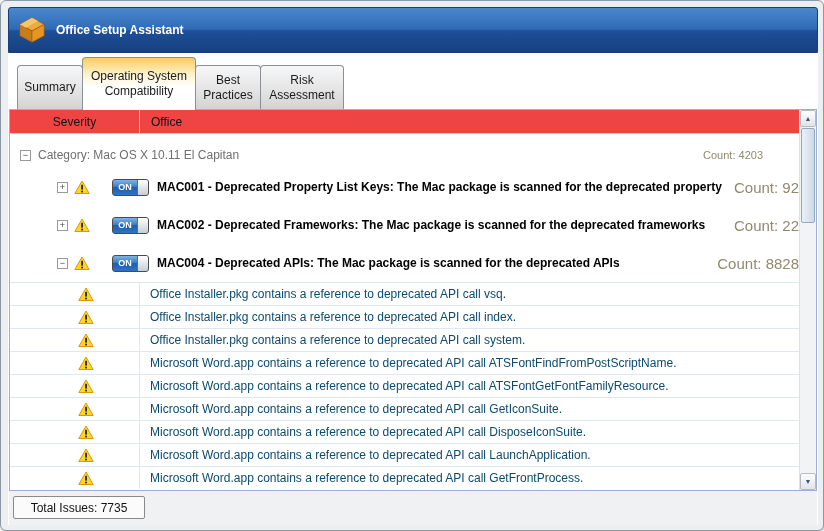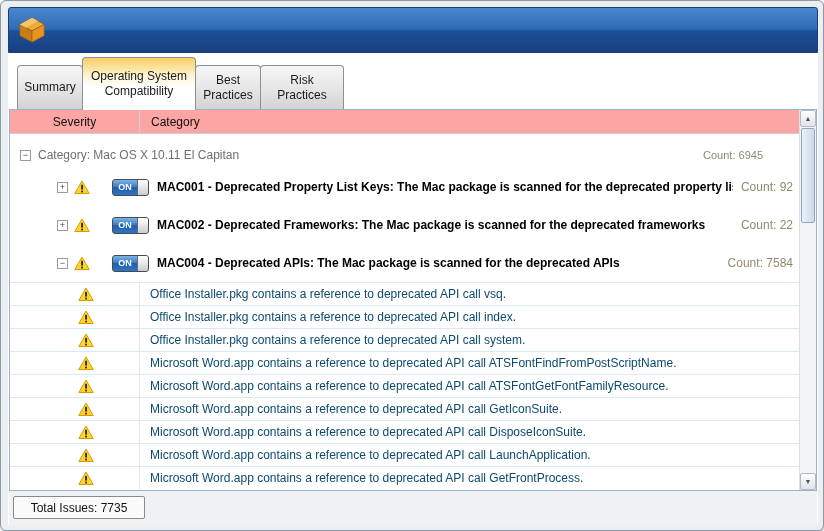--- a/index.html
+++ b/index.html
@@ -34,21 +34,21 @@
   .tab-summary { width:66px; }
   .tab-os { width:114px; }
   .tab-best { width:66px; }
   .tab-risk { width:84px; }
 
   
   .panel { position:absolute; left:1px; top:56px; width:808px; height:382px;
            border:1px solid #97b3d1; background:#fff; }
 
   .colheader { position:absolute; left:0; top:0; right:3px; height:24px;
-               background:#fca5a5; border-bottom:1px solid #cfcfcf; }
+               background:#ef4444; border-bottom:1px solid #cfcfcf; }
   .col-sev { position:absolute; left:0; top:0; width:130px; height:100%;
              border-right:1px solid #cfcfcf; display:flex; align-items:center; justify-content:center;
              font-size:12px; color:#111; }
   .col-msg { position:absolute; left:131px; right:0; top:0; height:100%;
              display:flex; align-items:center; padding-left:10px; font-size:12px; color:#111; }
 
   .list { position:absolute; left:0; top:24px; right:17px; bottom:0; background:#fff; overflow:hidden; }
 
   
   .category-row { height:26px; margin-top:8px; display:flex; align-items:center; }
@@ -64,21 +64,21 @@
   .rule-row .warning { margin-left:6px; flex:none; }
   .toggle { position:relative; width:37px; height:17px; margin-left:22px; flex:none;
             border:1px solid #4a4a4a; border-radius:3px; display:inline-flex; align-items:center;
             background:linear-gradient(180deg,#7db4e8 0%,#3a7cc4 45%,#1f5fae 50%,#2f74c4 100%); }
   .toggle-text { color:#fff; font-size:9px; font-weight:bold; width:24px; text-align:center; }
   .toggle-knob { position:absolute; right:0; top:0; width:11px; height:15px;
                  border-left:1px solid #6a6a6a; border-radius:0 2px 2px 0;
                  background:linear-gradient(180deg,#ffffff 0%,#c9cdd2 100%); }
   .rule-title { margin-left:8px; font-size:12px; font-weight:bold; color:#000; white-space:nowrap;
                 overflow:hidden; text-overflow:clip; }
-  .rule-count { margin-left:auto; margin-right:6px; font-size:12px; color:#8f8a6d; white-space:nowrap; padding-left:8px; }
+  .rule-count { margin-left:auto; font-size:15px; color:#8f8a6d; white-space:nowrap; padding-left:8px; }
 
   
   .issue-row { height:23px; border-top:1px solid #dce9f5; display:flex; align-items:center; }
   .sev-cell { flex:none; width:130px; height:100%; border-right:1px solid #dce9f5;
               display:flex; align-items:center; }
   .sev-cell .warning { margin-left:68px; }
   .issue-msg { padding-left:10px; font-size:12px; color:#0c4a6e; white-space:nowrap; overflow:hidden; }
 
   
   .scrollbar { position:absolute; right:0; top:0; width:17px; height:100%;
@@ -106,45 +106,46 @@
 <div class="window">
 
   <div class="titlebar">
     <svg width="30" height="30" viewBox="0 0 32 32">
       <polygon points="16,3 29,10 16,17 3,10" fill="#f2a93b" stroke="#8a5a10" stroke-width="0.6"></polygon>
       <polygon points="3,10 16,17 16,29 3,22" fill="#c97c17" stroke="#8a5a10" stroke-width="0.6"></polygon>
       <polygon points="29,10 16,17 16,29 29,22" fill="#e8941f" stroke="#8a5a10" stroke-width="0.6"></polygon>
       <polygon points="16,3 22.5,6.5 9.5,13.5 3,10" fill="#f7c468"></polygon>
     </svg>
     <div class="titles">
+      <div class="title">Office Setup Assistant</div>
     </div>
   </div>
 
   <div class="client">
 
     <div class="tabs">
       <div class="tab tab-summary">Summary</div>
       <div class="tab tab-os active">Operating System Compatibility</div>
       <div class="tab tab-best">Best Practices</div>
-      <div class="tab tab-risk">Risk Practices</div>
+      <div class="tab tab-risk">Risk Assessment</div>
     </div>
 
     <div class="panel">
 
       <div class="colheader">
         <div class="col-sev">Severity</div>
-        <div class="col-msg">Category</div>
+        <div class="col-msg">Office</div>
       </div>
 
       <div class="list">
 
         <div class="category-row">
           <span class="tree-box">−</span>
           <span class="category-label">Category: Mac OS X 10.11 El Capitan</span>
-          <span class="category-count">Count: 6945</span>
+          <span class="category-count">Count: 4203</span>
         </div>
 
         <div class="rule-row">
           <span class="tree-box">+</span>
           <svg class="warning" width="16" height="15" viewBox="0 0 16 15">
             <path d="M8 1 L15.2 13.5 H0.8 Z" fill="#ffd42c" stroke="#d89a00" stroke-width="1" stroke-linejoin="round"></path>
             <rect x="7.2" y="4.8" width="1.7" height="4.8" fill="#1a1a1a"></rect>
             <rect x="7.2" y="10.7" width="1.7" height="1.7" fill="#1a1a1a"></rect>
           </svg>
           <span class="toggle">
@@ -175,21 +176,21 @@
           <svg class="warning" width="16" height="15" viewBox="0 0 16 15">
             <path d="M8 1 L15.2 13.5 H0.8 Z" fill="#ffd42c" stroke="#d89a00" stroke-width="1" stroke-linejoin="round"></path>
             <rect x="7.2" y="4.8" width="1.7" height="4.8" fill="#1a1a1a"></rect>
             <rect x="7.2" y="10.7" width="1.7" height="1.7" fill="#1a1a1a"></rect>
           </svg>
           <span class="toggle">
             <span class="toggle-text">ON</span>
             <span class="toggle-knob"></span>
           </span>
           <span class="rule-title">MAC004 - Deprecated APIs: The Mac package is scanned for the deprecated APIs</span>
-          <span class="rule-count">Count: 7584</span>
+          <span class="rule-count">Count: 8828</span>
         </div>
 
         <div class="issue-row">
           <span class="sev-cell">
             <svg class="warning" width="16" height="15" viewBox="0 0 16 15">
               <path d="M8 1 L15.2 13.5 H0.8 Z" fill="#ffd42c" stroke="#d89a00" stroke-width="1" stroke-linejoin="round"></path>
               <rect x="7.2" y="4.8" width="1.7" height="4.8" fill="#1a1a1a"></rect>
               <rect x="7.2" y="10.7" width="1.7" height="1.7" fill="#1a1a1a"></rect>
             </svg>
           </span>

